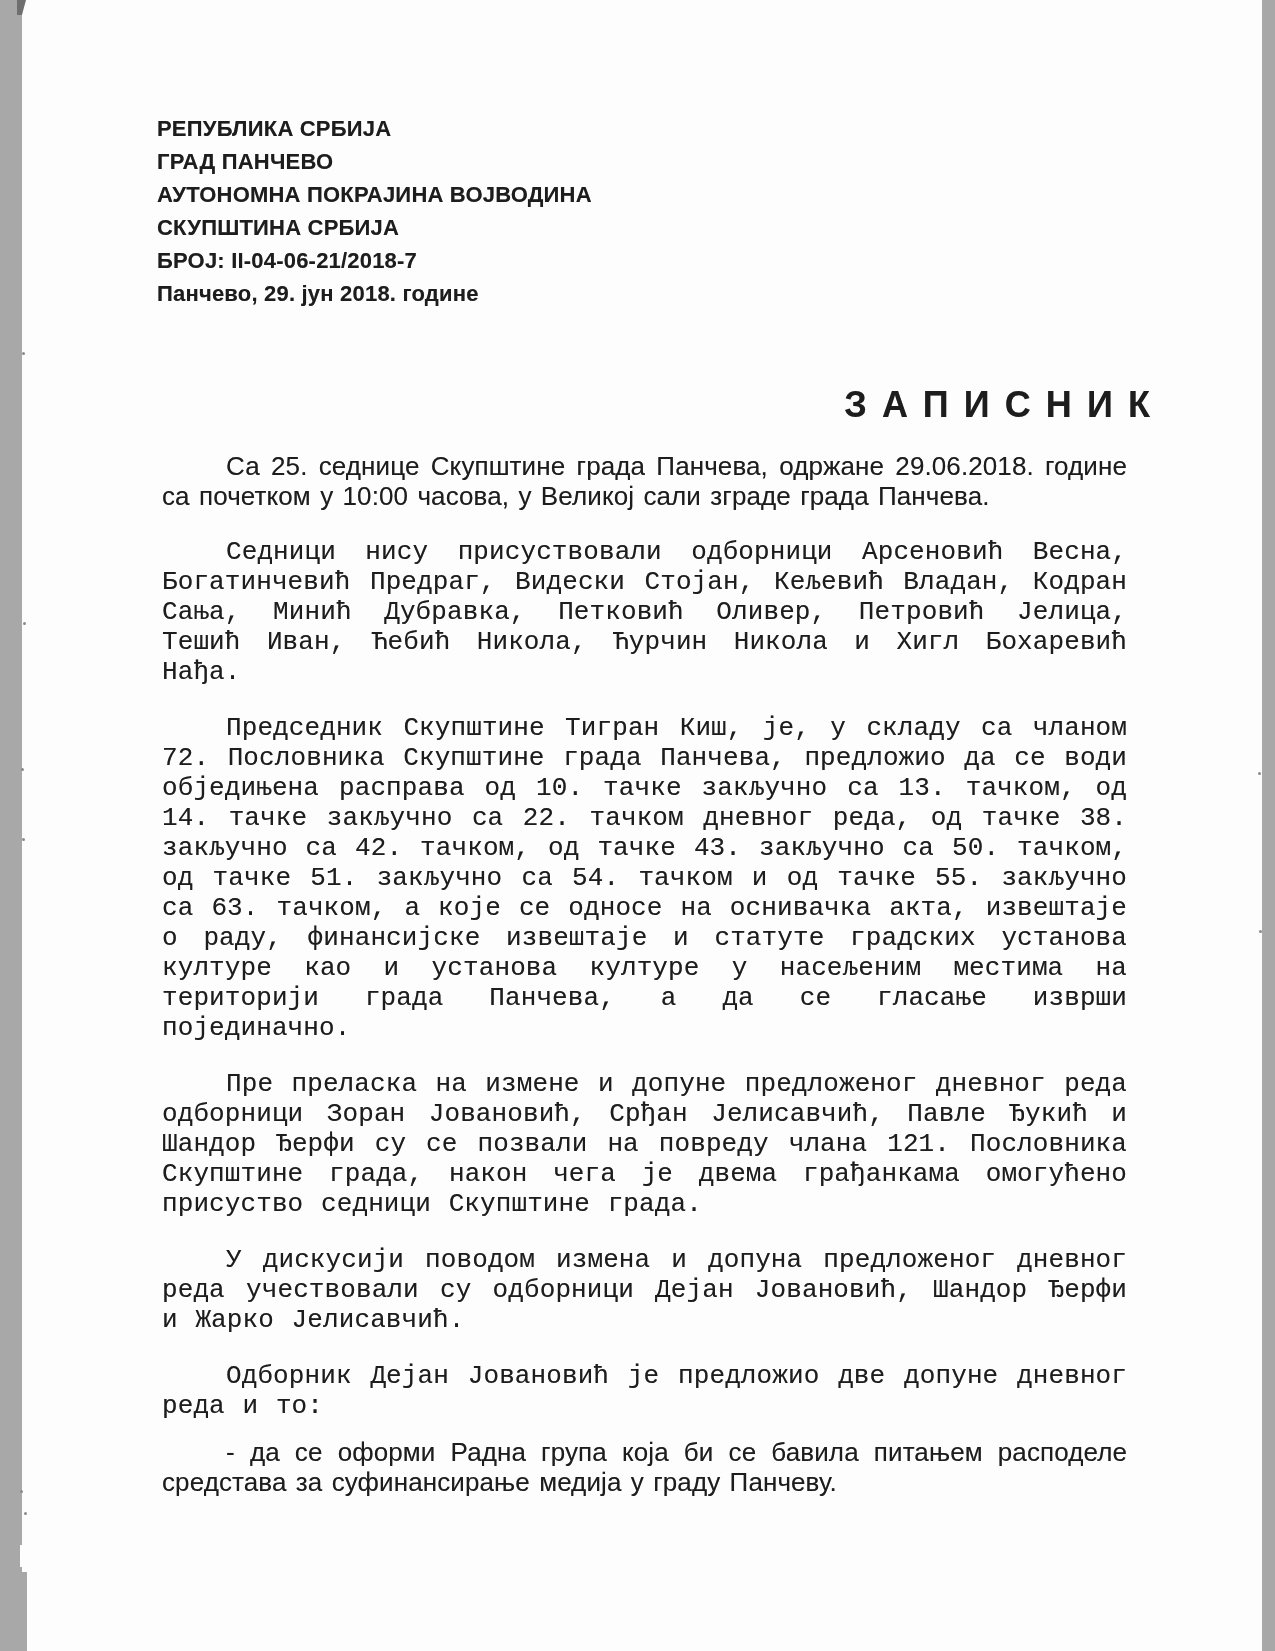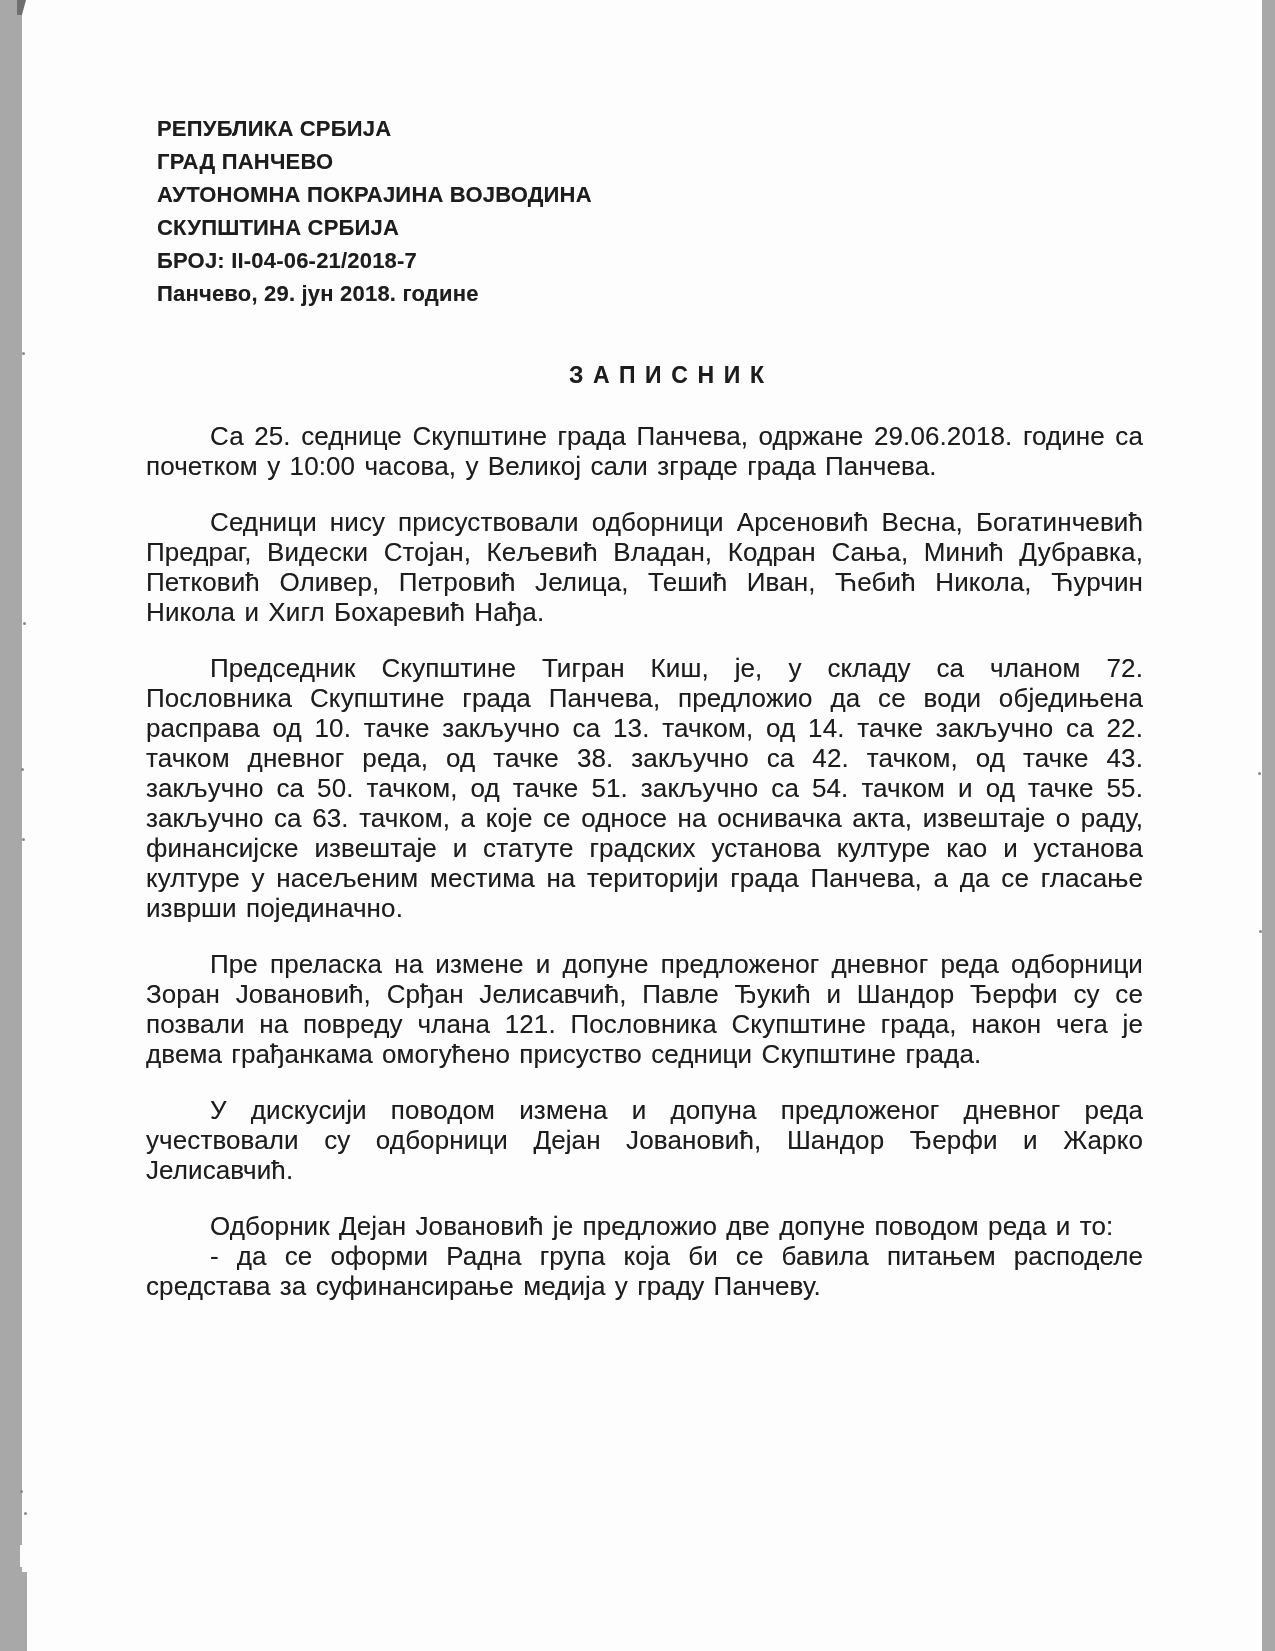--- a/index.html
+++ b/index.html
@@ -37,39 +37,39 @@
     text-shadow:0 0 0.6px rgba(0,0,0,0.38);
   }
   .letterhead{
     margin:112px 0 0 11px;
     font-weight:bold;
     font-size:22px;line-height:33px;
     letter-spacing:0.2px;
     white-space:nowrap;
   }
   .doc-title{
-    margin-top:48px;
-    text-align:center;
+    margin-top:78px;
+    text-align:right;
     font-weight:bold;
-    font-size:23px;line-height:34px;
+    font-size:36px;line-height:34px;
     letter-spacing:0.42em;
     text-indent:0.42em; 
     transform:translateX(22px);
   }
   .body-text{margin-top:29px;}
   .body-text p{
-    margin:0;
+    margin:16px;
     font-size:26px;
     line-height:30px;
     text-align:justify;
     text-indent:64px;
     word-spacing:2px;
     letter-spacing:0.1px;
   }
-  .body-text p.gap{margin-top:26px;}
+  .body-text p.gap{margin-top:26px;font-family:Liberation Mono, monospace;}
 </style>
 </head>
 <body>
 
 <div class="scan-bar left"></div>
 <div class="scan-bar right"></div>
 <div class="corner-wedge"></div>
 <div class="bar-notch"></div>
 <div class="bar-widen"></div>
 <div class="speck" style="left:22px;top:352px;"></div>
@@ -93,18 +93,18 @@
   </div>
 
   <div class="doc-title">ЗАПИСНИК</div>
 
   <div class="body-text">
     <p>Са 25. седнице Скупштине града Панчева, одржане 29.06.2018. године са почетком у 10:00 часова, у Великој сали зграде града Панчева.</p>
     <p class="gap">Седници нису присуствовали одборници Арсеновић Весна, Богатинчевић Предраг, Видески Стојан, Кељевић Владан, Кодран Сања, Минић Дубравка, Петковић Оливер, Петровић Јелица, Тешић Иван, Ћебић Никола, Ћурчин Никола и Хигл Бохаревић Нађа.</p>
     <p class="gap">Председник Скупштине Тигран Киш, је,  у складу са чланом 72. Пословника Скупштине града Панчева, предложио да се води обједињена расправа од 10. тачке закључно са 13. тачком, од 14. тачке закључно са 22. тачком дневног реда, од тачке 38. закључно са 42. тачком, од тачке 43. закључно са 50. тачком, од тачке 51. закључно са 54. тачком  и од тачке 55. закључно са 63. тачком, а које се односе на оснивачка акта, извештаје о раду, финансијске извештаје  и статуте градских установа културе као и установа културе у насељеним местима на територији града Панчева, а да се гласање изврши појединачно.</p>
     <p class="gap">Пре преласка на измене и допуне предложеног дневног реда одборници Зоран Јовановић, Срђан Јелисавчић, Павле Ђукић и Шандор Ђерфи су се позвали на повреду члана 121. Пословника Скупштине града, након чега је двема грађанкама омогућено присуство седници Скупштине града.</p>
     <p class="gap">У дискусији поводом измена и допуна предложеног дневног реда учествовали су одборници Дејан Јовановић, Шандор Ђерфи и Жарко Јелисавчић.</p>
-    <p class="gap">Одборник Дејан Јовановић је предложио две допуне поводом реда и то:</p>
+    <p class="gap">Одборник Дејан Јовановић је предложио две допуне дневног реда и то:</p>
     <p>- да се оформи Радна група  која би се бавила питањем расподеле средстава за суфинансирање медија у граду Панчеву.</p>
 
   </div>
 
 </div>
 
 </body></html>

